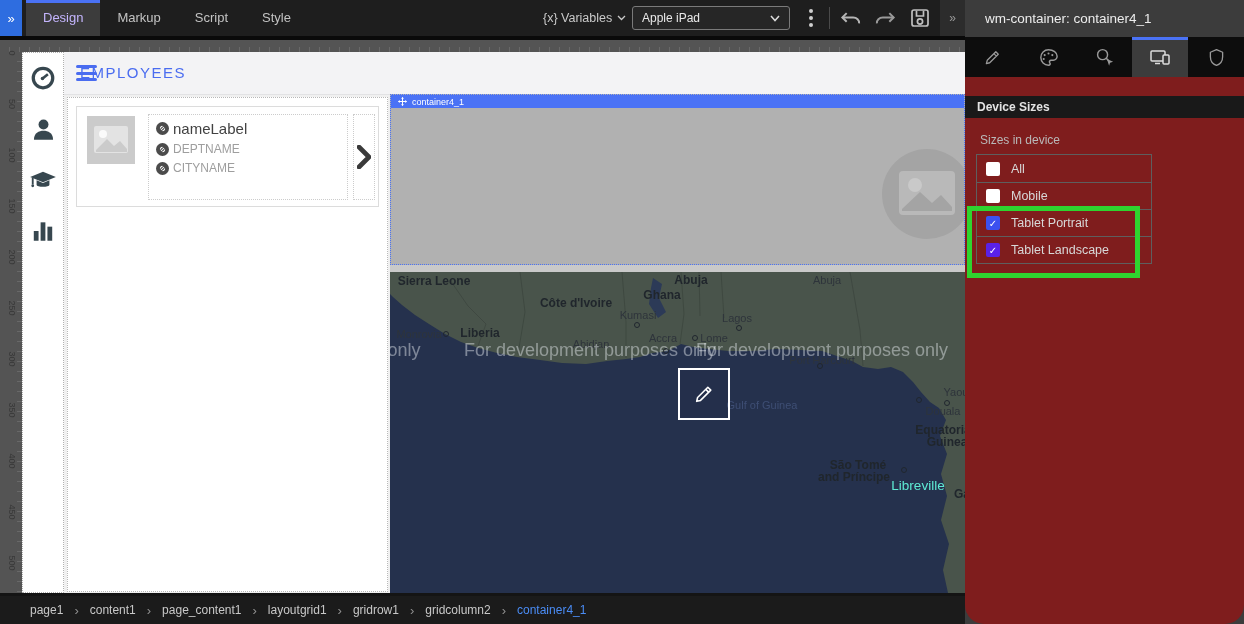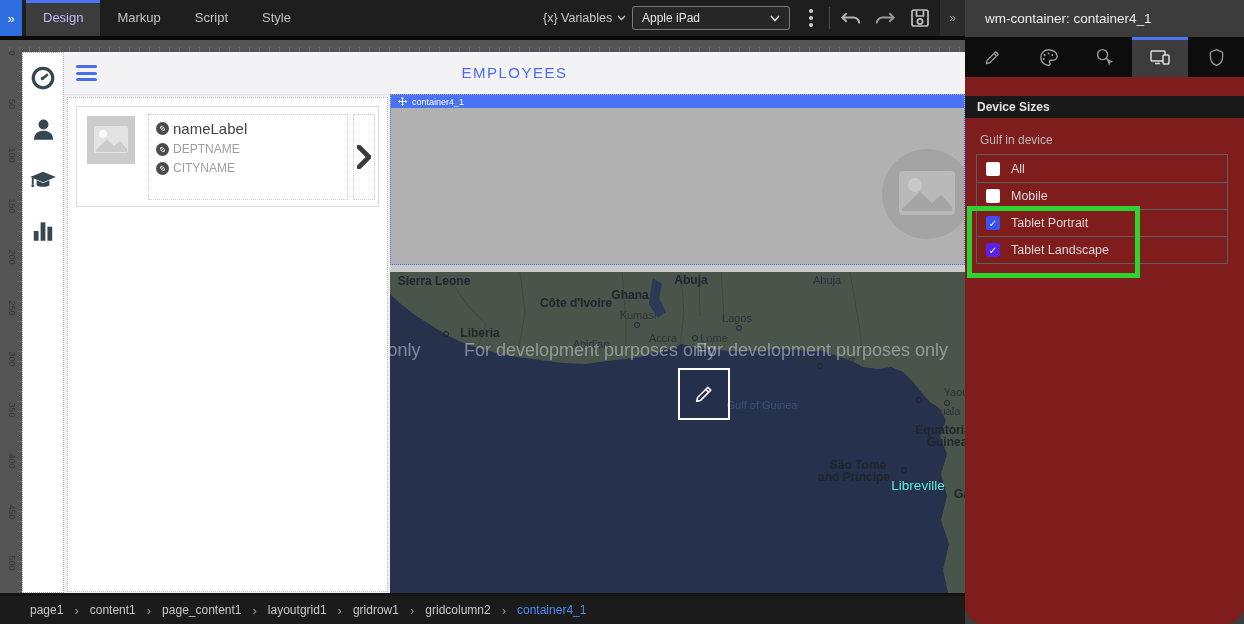--- a/index.html
+++ b/index.html
@@ -45,21 +45,21 @@
   #left-nav { position:absolute; left:22px; top:52px; width:42px; height:541px; background:#fff;
     border:1px dotted #b0b0b0; display:flex; flex-direction:column; align-items:center; padding-top:11px; gap:23px; }
   .nav-icon { width:28px; height:28px; display:flex; align-items:center; justify-content:center; cursor:pointer; }
 
   
   #page-header { position:absolute; left:64px; top:52px; width:901px; height:43px; background:#f3f3f5;
     border-bottom:1px solid #e2e2e4; }
   #hamburger { position:absolute; left:12px; top:13px; width:21px; height:16px; display:flex;
     flex-direction:column; justify-content:space-between; cursor:pointer; }
   #hamburger i { height:3px; background:#4a6cf0; border-radius:2px; }
-  #page-title { position:absolute; left:0; top:12px; width:100%; text-align:center; color:#4a6cf0;
+  #page-title { position:absolute; left:16px; top:12px; width:100%; color:#4a6cf0;
     font-size:15px; letter-spacing:1.5px; font-weight:500; }
 
   
   #list-panel { position:absolute; left:67px; top:97px; width:321px; height:495px; background:#fff;
     border:1px dotted #b8b8b8; }
   #list-card { position:absolute; left:8px; top:8px; width:303px; height:101px; background:#fff;
     border:1px solid #dcdcdc; }
   #card-img { position:absolute; left:10px; top:9px; width:48px; height:48px; }
   #card-labels { position:absolute; left:71px; top:7px; width:200px; height:86px;
     border:1px dotted #cccccc; padding:5px 0 0 7px; }
@@ -105,21 +105,21 @@
   
   #inspector { position:absolute; left:965px; top:0; width:279px; height:624px; background:#7f1d1d;border-radius:19px; }
   #inspector-header { height:37px; line-height:37px; padding-left:20px; color:#ececec; font-size:13.5px;
     background:#3c3c3c; }
   #inspector-tabs { position:absolute; left:0; top:37px; width:279px; height:40px; background:#0d0d0d; display:flex; }
   .itab { flex:1; display:flex; align-items:center; justify-content:center; cursor:pointer; }
   .itab.active { background:#3c3c3c; box-shadow:inset 0 3px 0 #4a72f5; }
   #section-device-sizes { position:absolute; left:0; top:96px; width:279px; height:22px; background:#191919;
     color:#e3e3e3; font-size:12px; font-weight:bold; line-height:22px; padding-left:12px; }
   #show-in-device { position:absolute; left:15px; top:133px; font-size:12px; color:#b9b9b9; }
-  #device-list { position:absolute; left:11px; top:154px; width:252px; border:1px solid #5e5e5e; }
+  #device-list { position:absolute; left:11px; top:154px; width:176px; border:1px solid #5e5e5e; }
   .device-row { height:27px; display:flex; align-items:center; padding-left:9px; border-top:1px solid #5e5e5e; cursor:pointer; }
   .device-row:first-child { border-top:none; }
   .device-check { width:14px; height:14px; border-radius:2px; background:#fff; display:flex;
     align-items:center; justify-content:center; font-size:10px; color:#fff; font-weight:bold; cursor:pointer; }
   .device-label { margin-left:11px; font-size:12.5px; color:#d8d8d8; }
   #highlight-box { position:absolute; left:2px; top:206px; width:173px; height:72px;
     border:5px solid #2fd32f; pointer-events:none; }
 
   svg { display:block; }
 </style>
@@ -299,21 +299,21 @@
         <path d="M291,0 L294,42 L290,72"></path>
         <path d="M309,0 L310,44"></path>
         <path d="M331,0 L334,46"></path>
         <path d="M460,0 L470,58 L473,94"></path>
         <path d="M60,8 L78,34 L96,52 L88,74"></path>
       </g>
     </svg>
     <div id="map-labels">
         <span class="ml country" style="left: 44px; top: 9px;">Sierra Leone</span>
         <span class="ml country" style="left: 186px; top: 31px;">Côte d'Ivoire</span>
-        <span class="ml country" style="left: 240px; top: 23px;">Ghana</span>
+        <span class="ml country" style="left: 272px; top: 23px;">Ghana</span>
         <span class="ml country" style="left: 301px; top: 8px;">Abuja</span>
         <span class="ml city" style="left: 437px; top: 8px;">Abuja</span>
         <span class="ml city" style="left: 248px; top: 43px;">Kumasi</span>
         <span class="ml city" style="left: 347px; top: 46px;">Lagos</span>
         <span class="ml city" style="left: 29px; top: 62px;">Monrovia</span>
         <span class="ml country" style="left: 90px; top: 61px;">Liberia</span>
         <span class="ml city" style="left: 201px; top: 72px;">Abidjan</span>
         <span class="ml city" style="left: 273px; top: 66px;">Accra</span>
         <span class="ml city" style="left: 324px; top: 66px;">Lome</span>
         <span class="ml city" style="left: 432px; top: 88px;">Port Harcourt</span>
@@ -397,21 +397,21 @@
           <rect x="15" y="10" width="6" height="9" rx="1" fill="#3c3c3c" stroke="#ddd" stroke-width="1.5"></rect>
         </svg>
       </div>
       <div class="itab">
         <svg width="21" height="21" viewBox="0 0 24 24">
           <path d="M12 3 L19 6 V11 C19 16 16 19.5 12 21 C8 19.5 5 16 5 11 V6 Z" fill="none" stroke="#999" stroke-width="1.5" stroke-linejoin="round"></path>
         </svg>
       </div>
     </div>
     <div id="section-device-sizes">Device Sizes</div>
-    <div id="show-in-device">Gulf in device</div>
+    <div id="show-in-device">Sizes in device</div>
     <div id="device-list">
         <div class="device-row">
           <span class="device-check"></span>
           <span class="device-label">All</span>
         </div>
         <div class="device-row">
           <span class="device-check"></span>
           <span class="device-label">Mobile</span>
         </div>
         <div class="device-row">

